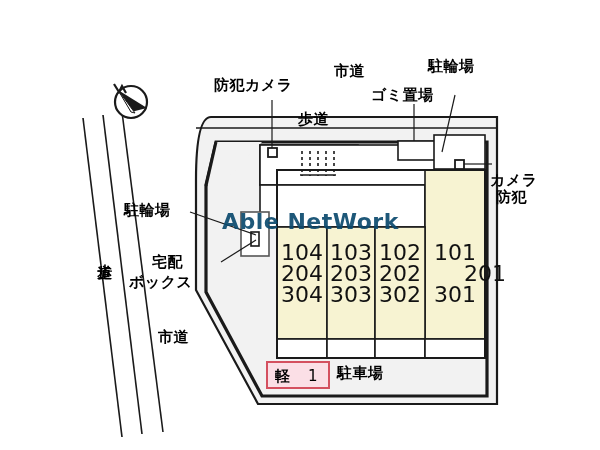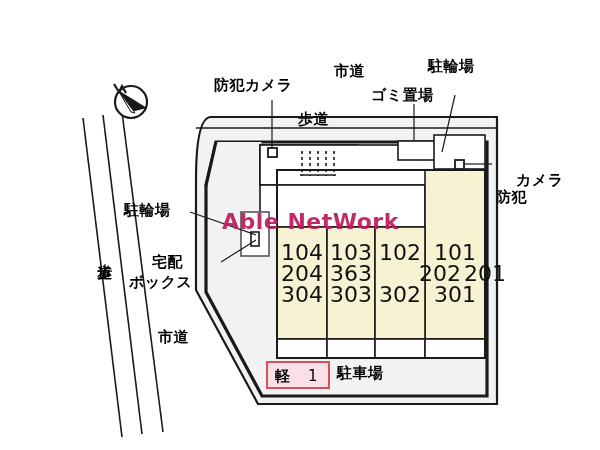--- a/index.html
+++ b/index.html
@@ -32,21 +32,21 @@
     color:#111;
     font-family:"DejaVu Sans","Liberation Sans",sans-serif;
     text-align:right;
     letter-spacing:0px;
   }
   .watermark{
     position:absolute;
     left:222px;top:209px;
     font-size:22px;
     font-weight:700;
-    color:#be185d;
+    color:#0c4a6e;
     opacity:.92;
     letter-spacing:0.5px;
     font-family:"DejaVu Sans","Liberation Sans",sans-serif;
     pointer-events:none;
   }
   .kei-box{
     position:absolute;
     left:266px;top:361px;
     width:64px;height:28px;
     background:#fbdfe6;
@@ -144,21 +144,21 @@
 
 <div class="lbl lbl-jp" style="left:334px;top:64px;">市道</div>
 
 <div class="lbl lbl-jp" style="left:371px;top:88px;">ゴミ置場</div>
 
 <div class="lbl lbl-jp" style="left:428px;top:59px;">駐輪場</div>
 
 <div class="lbl lbl-jp" style="left:298px;top:112px;">歩道</div>
 
 <div class="lbl lbl-jp" style="left:496px;top:155px;margin-top:35px;">防犯</div>
-<div class="lbl lbl-jp" style="left:490px;top:173px;padding-left:26px;">カメラ</div>
+<div class="lbl lbl-jp" style="left:490px;top:173px;">カメラ</div>
 
 <div class="lbl lbl-jp" style="left:124px;top:203px;">駐輪場</div>
 
 <div class="lbl lbl-jp" style="left:152px;top:255px;">宅配</div>
 <div class="lbl lbl-jp" style="left:129px;top:275px;">ボックス</div>
 
 <div class="lbl lbl-jp vert" style="left:96px;top:252px;">歩道</div>
 
 <div class="lbl lbl-jp" style="left:158px;top:330px;">市道</div>
 
@@ -169,21 +169,21 @@
 <div class="kei-box">
   <span class="kei-label">軽</span>
   <span class="kei-count">1</span>
 </div>
 
 <div id="unit-layer">
     <div class="unit-num" style="left: 281px; top: 240px; width: 42px;">104</div>
     <div class="unit-num" style="left: 281px; top: 261px; width: 42px;">204</div>
     <div class="unit-num" style="left: 281px; top: 282px; width: 42px;">304</div>
     <div class="unit-num" style="left: 330px; top: 240px; width: 42px;">103</div>
-    <div class="unit-num" style="left: 330px; top: 261px; width: 42px;">363</div>
+    <div class="unit-num" style="left: 330px; top: 261px; width: 42px;">203</div>
     <div class="unit-num" style="left: 330px; top: 282px; width: 42px;">303</div>
     <div class="unit-num" style="left: 379px; top: 240px; width: 42px;">102</div>
-    <div class="unit-num" style="left: 379px; top: 261px; width: 42px; margin-left: 40px;">202</div>
+    <div class="unit-num" style="left: 379px; top: 261px; width: 42px;">202</div>
     <div class="unit-num" style="left: 379px; top: 282px; width: 42px;">302</div>
     <div class="unit-num" style="left: 434px; top: 240px; width: 42px;">101</div>
     <div class="unit-num" style="left: 434px; top: 261px; width: 42px; margin-left: 30px;">201</div>
     <div class="unit-num" style="left: 434px; top: 282px; width: 42px;">301</div>
   </div>
 
 </body></html>

